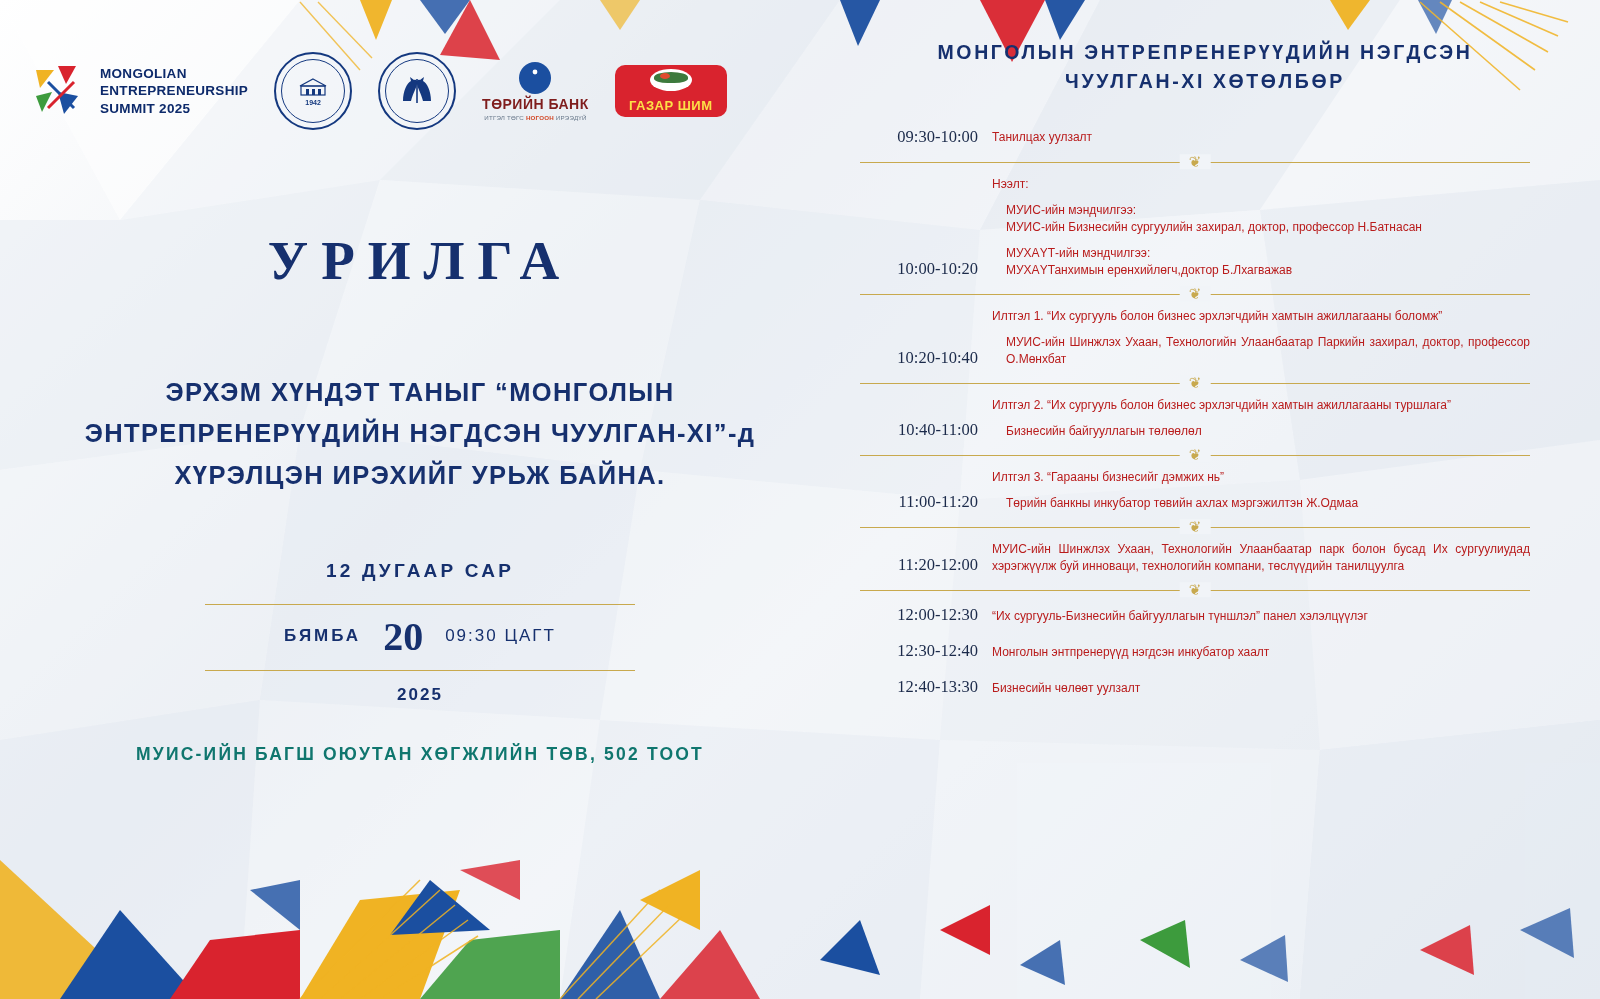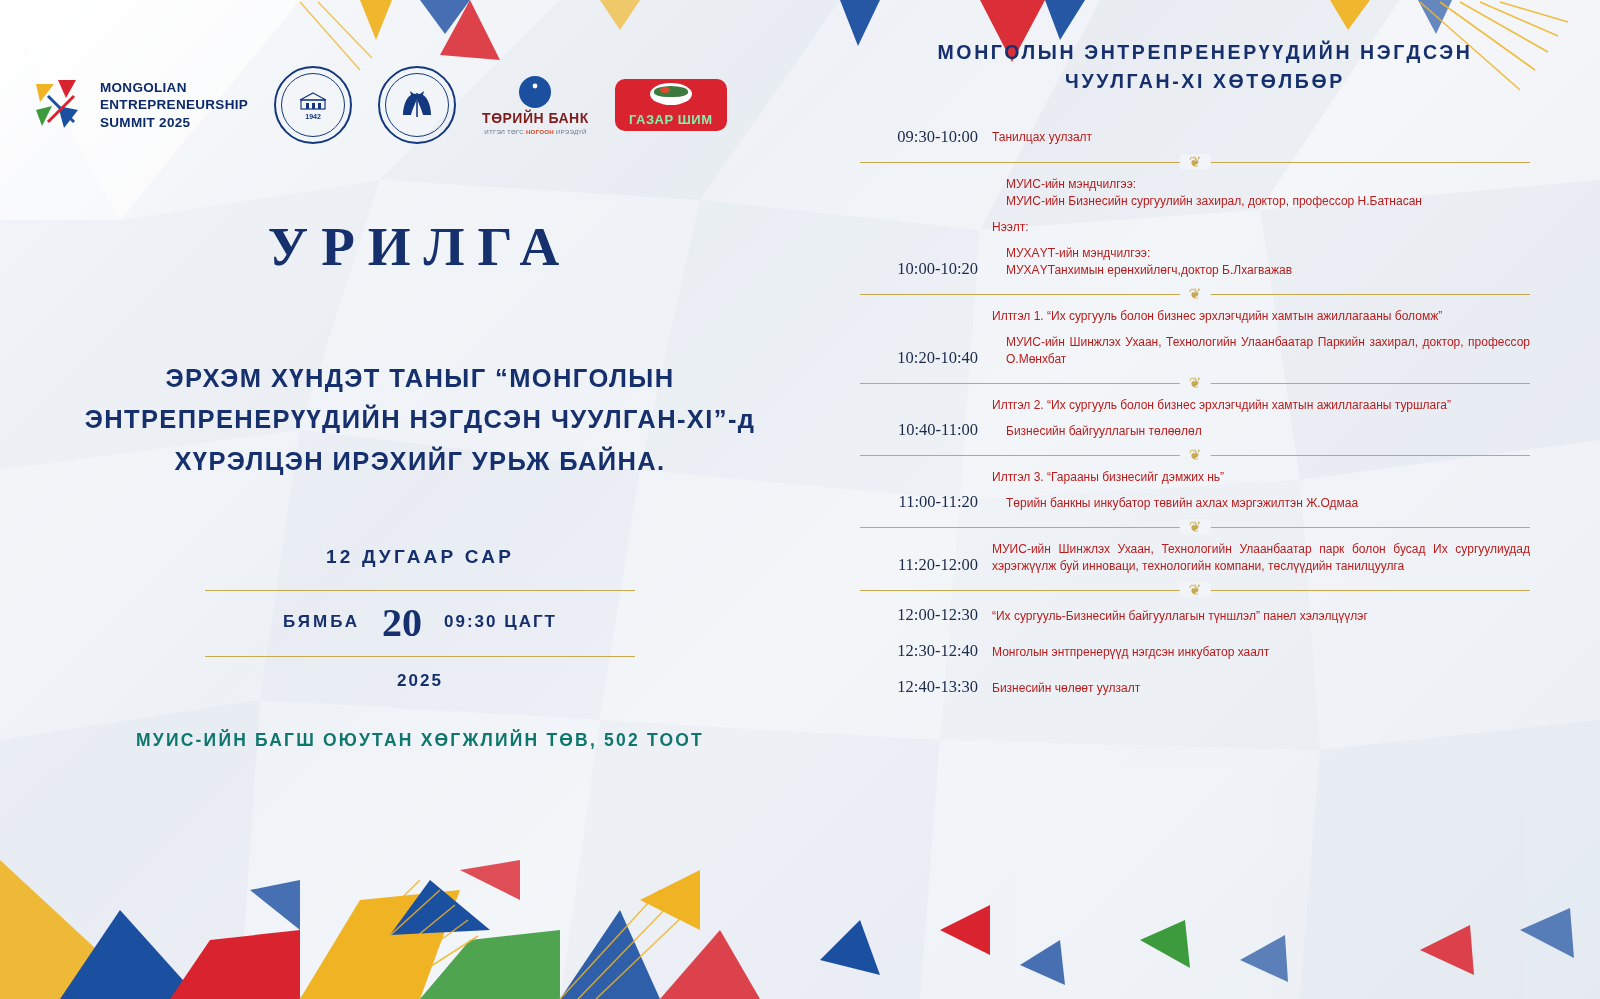--- a/index.html
+++ b/index.html
@@ -17,21 +17,21 @@
     overflow: hidden;
   }
   .bg svg { position: absolute; inset: 0; }
   
   .wrap { position: absolute; inset: 0; display: flex; }
   .left { width: 840px; position: relative; }
   .right { flex: 1; position: relative; padding: 30px 70px 0 20px; }
 
   
   .logos {
-    position: absolute; top: 66px; left: 32px;
+    position: absolute; top: 52px; left: 32px;
     display: flex; align-items: center; gap: 26px;
   }
   .logo-mes { display: flex; align-items: center; gap: 10px; }
   .mes-mark { width: 58px; height: 58px; position: relative; }
   .mes-text { font-size: 13.5px; font-weight: bold; line-height: 1.28; color: #0d2a6b; letter-spacing: .3px; }
   .mes-text span { display: block; }
   .seal { width: 78px; height: 78px; border-radius: 50%; border: 2px solid #14387f; position: relative; display:flex;align-items:center;justify-content:center; }
   .seal.inner::after{content:"";position:absolute;inset:5px;border:1px solid #14387f;border-radius:50%;}
   .seal .seal-core { font-size: 6.2px; color:#14387f; text-align:center; line-height:1.05; font-weight:bold; padding:0 6px;}
   .seal .yr{font-size:7px;}
@@ -41,24 +41,24 @@
   .bank-sub { font-size: 6.2px; color: #6a7a8c; letter-spacing: .2px; margin-top: 3px; }
   .bank-sub b{color:#d24726;}
   .logo-gazar {
     width: 112px; height: 52px; border-radius: 10px; background: #d9232e;
     display: flex; flex-direction: column; align-items: center; justify-content: flex-end;
     padding-bottom: 4px; position: relative; overflow: hidden;
   }
   .gz-circle{position:absolute;top:4px;left:50%;transform:translateX(-50%);width:42px;height:22px;border-radius:50%;background:#fff;}
   .gz-circle::before{content:"";position:absolute;inset:3px 4px 8px 4px;border-radius:50% 50% 40% 40%;background:#3d7a3d;}
   .gz-circle::after{content:"";position:absolute;left:10px;top:4px;width:10px;height:6px;border-radius:50%;background:#e04a2f;}
-  .gz-text{font-size:13px;font-weight:bold;color:#86efac;letter-spacing:.5px;z-index:2;}
-
-  
-  .inv { position: absolute; top: 215px; left: 0; width: 840px; text-align: center; }
+  .gz-text{font-size:13px;font-weight:bold;color:#fde047;letter-spacing:.5px;z-index:2;}
+
+  
+  .inv { position: absolute; top: 229px; left: 0; width: 840px; text-align: center; }
   .inv-title {
     font-family: "Liberation Serif", serif;
     font-size: 55px; font-weight: bold; letter-spacing: 13px;
     color: #16306e;
   }
   .inv-body {
     margin: 80px auto 0; width: 690px;
     font-size: 25.5px; font-weight: bold; line-height: 1.62;
     letter-spacing: 1.4px; color: #16306e;
   }
@@ -67,21 +67,21 @@
     letter-spacing: 3.2px; color: #16306e;
   }
   .inv-dateline {
     margin: 22px auto 0; width: 430px;
     display: flex; align-items: center; justify-content: center; gap: 22px;
     border-top: 1.5px solid #c8a94e; border-bottom: 1.5px solid #c8a94e;
     padding: 8px 0 10px;
   }
   .dl-day { font-size: 17px; font-weight: bold; letter-spacing: 3px; color: #16306e; }
   .dl-num { font-family: "Liberation Serif", serif; font-size: 40px; font-weight: bold; color: #16306e; }
-  .dl-time { font-size: 17px; font-weight: bold; letter-spacing: 2px; color: #16306e; }
+  .dl-time { font-size: 17px; font-weight: normal; letter-spacing: 2px; color: #16306e; }
   .inv-year { margin-top: 14px; font-size: 17px; font-weight: bold; letter-spacing: 2px; color: #16306e; }
   .inv-place {
     margin-top: 36px; font-size: 17.5px; font-weight: bold;
     letter-spacing: 2.2px; line-height: 1.5; color: #0f766e;
   }
 
   
   .prog-title {
     text-align: center; font-size: 19.5px; font-weight: bold;
     letter-spacing: 2.6px; line-height: 1.5; color: #16306e;
@@ -294,27 +294,27 @@
           <div class="desc">
             <div class="para">
               <span class="sub">Танилцах уулзалт</span>
             </div>
           </div>
         </div>
         <div class="divider"></div>
         <div class="row">
           <div class="time t1">10:00-10:20</div>
           <div class="desc">
+            <div class="para">
+              <span class="sub">Нээлт:</span>
+            </div>
             <div class="para hang">
               <span class="sub">МУИС-ийн мэндчилгээ:</span>
               <span class="sub">МУИС-ийн Бизнесийн сургуулийн захирал, доктор, профессор Н.Батнасан</span>
             </div>
-            <div class="para">
-              <span class="sub">Нээлт:</span>
-            </div>
             <div class="para hang">
               <span class="sub">МУХАYТ-ийн мэндчилгээ:</span>
               <span class="sub">МУХАYТанхимын ерөнхийлөгч,доктор Б.Лхагважав</span>
             </div>
           </div>
         </div>
         <div class="divider"></div>
         <div class="row">
           <div class="time t1">10:20-10:40</div>
           <div class="desc">

